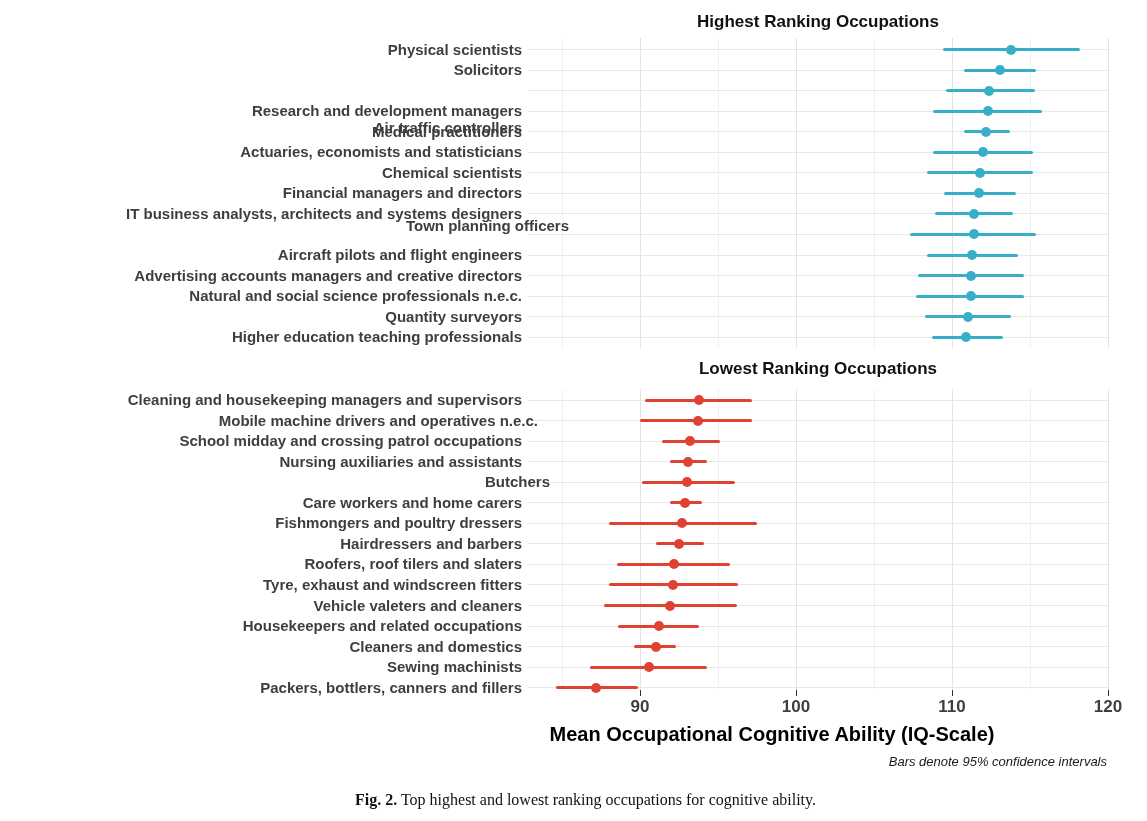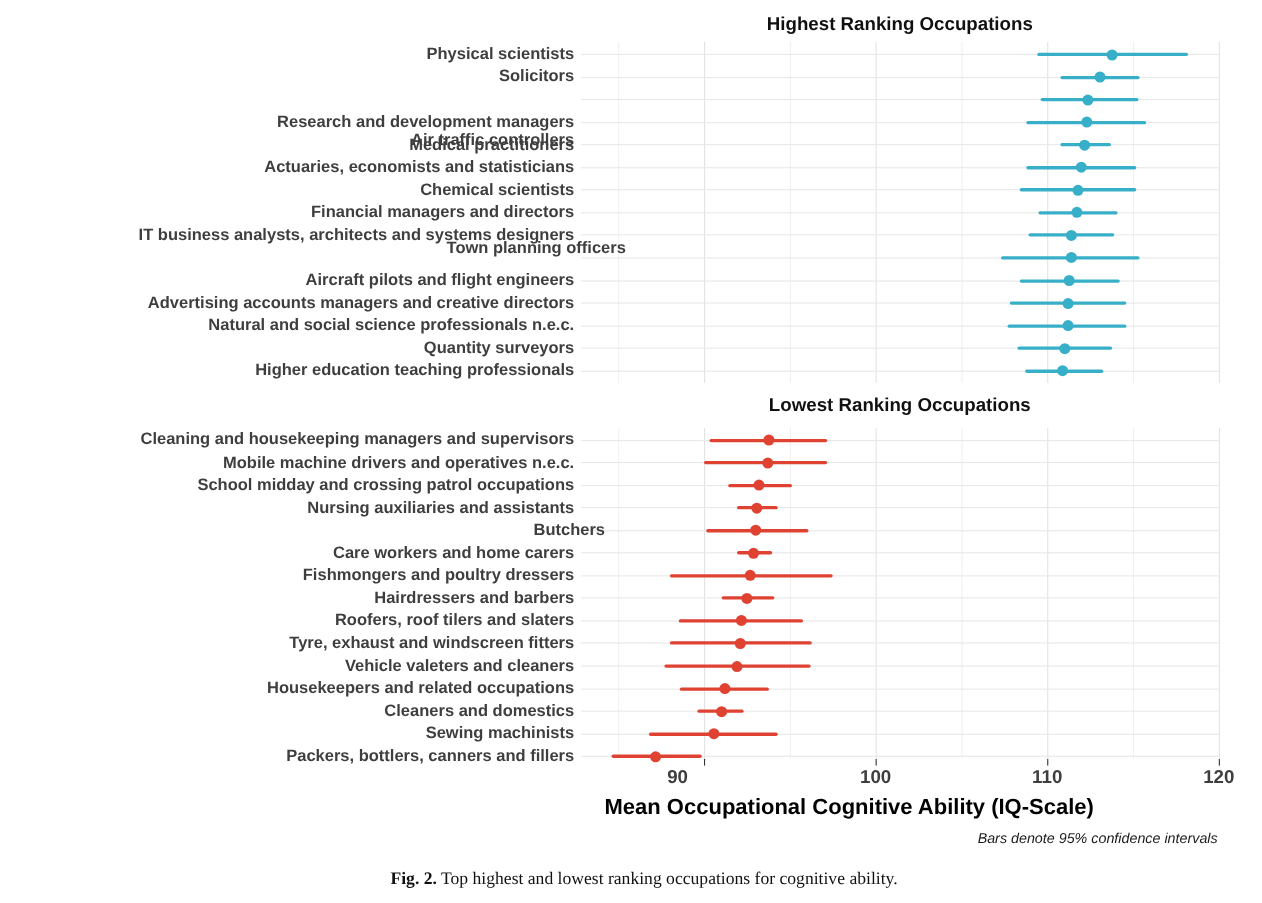--- a/index.html
+++ b/index.html
@@ -138,21 +138,21 @@
       <div class="abs mean-dot" style="left: 965.72px; top: 291.1px; background: rgb(56, 175, 200);"></div>
       <div class="abs row-label" style="left: 0px; width: 522px; top: 306.65px;">Quantity surveyors</div>
       <div class="abs ci-line" style="left: 925.48px; width: 85.8px; top: 315.15px; background: rgb(56, 175, 200);"></div>
       <div class="abs mean-dot" style="left: 962.6px; top: 311.65px; background: rgb(56, 175, 200);"></div>
       <div class="abs row-label" style="left: 0px; width: 522px; top: 327.2px;">Higher education teaching professionals</div>
       <div class="abs ci-line" style="left: 931.72px; width: 71.76px; top: 335.7px; background: rgb(56, 175, 200);"></div>
       <div class="abs mean-dot" style="left: 961.04px; top: 332.2px; background: rgb(56, 175, 200);"></div>
       <div class="abs row-label" style="left: 0px; width: 522px; top: 390px;">Cleaning and housekeeping managers and supervisors</div>
       <div class="abs ci-line" style="left: 644.68px; width: 107.64px; top: 398.5px; background: rgb(224, 66, 50);"></div>
       <div class="abs mean-dot" style="left: 694.28px; top: 395px; background: rgb(224, 66, 50);"></div>
-      <div class="abs row-label" style="left: 0px; width: 522px; top: 410.55px; text-align: right;">Mobile machine drivers and operatives n.e.c.</div>
+      <div class="abs row-label" style="left: 16px; width: 522px; top: 410.55px; text-align: right;">Mobile machine drivers and operatives n.e.c.</div>
       <div class="abs ci-line" style="left: 640px; width: 112.32px; top: 419.05px; background: rgb(224, 66, 50);"></div>
       <div class="abs mean-dot" style="left: 692.72px; top: 415.55px; background: rgb(224, 66, 50);"></div>
       <div class="abs row-label" style="left: 0px; width: 522px; top: 431.1px;">School midday and crossing patrol occupations</div>
       <div class="abs ci-line" style="left: 661.84px; width: 57.72px; top: 439.6px; background: rgb(224, 66, 50);"></div>
       <div class="abs mean-dot" style="left: 684.92px; top: 436.1px; background: rgb(224, 66, 50);"></div>
       <div class="abs row-label" style="left: 0px; width: 522px; top: 451.65px;">Nursing auxiliaries and assistants</div>
       <div class="abs ci-line" style="left: 669.64px; width: 37.44px; top: 460.15px; background: rgb(224, 66, 50);"></div>
       <div class="abs mean-dot" style="left: 683.36px; top: 456.65px; background: rgb(224, 66, 50);"></div>
       <div class="abs row-label" style="left: 0px; width: 522px; top: 472.2px; padding-left: 28px;">Butchers</div>
       <div class="abs ci-line" style="left: 641.56px; width: 93.6px; top: 480.7px; background: rgb(224, 66, 50);"></div>
@@ -181,21 +181,21 @@
       <div class="abs row-label" style="left: 0px; width: 522px; top: 636.6px;">Cleaners and domestics</div>
       <div class="abs ci-line" style="left: 633.76px; width: 42.12px; top: 645.1px; background: rgb(224, 66, 50);"></div>
       <div class="abs mean-dot" style="left: 650.6px; top: 641.6px; background: rgb(224, 66, 50);"></div>
       <div class="abs row-label" style="left: 0px; width: 522px; top: 657.15px;">Sewing machinists</div>
       <div class="abs ci-line" style="left: 590.08px; width: 117px; top: 665.65px; background: rgb(224, 66, 50);"></div>
       <div class="abs mean-dot" style="left: 644.36px; top: 662.15px; background: rgb(224, 66, 50);"></div>
       <div class="abs row-label" style="left: 0px; width: 522px; top: 677.7px;">Packers, bottlers, canners and fillers</div>
       <div class="abs ci-line" style="left: 555.76px; width: 82.68px; top: 686.2px; background: rgb(224, 66, 50);"></div>
       <div class="abs mean-dot" style="left: 591.32px; top: 682.7px; background: rgb(224, 66, 50);"></div>
       <div class="abs tick-mark" style="left: 640px; top: 690px;"></div>
-      <div class="abs tick-label" style="left: 616px; top: 697px;">90</div>
+      <div class="abs tick-label" style="left: 640px; top: 697px;">90</div>
       <div class="abs tick-mark" style="left: 796px; top: 690px;"></div>
       <div class="abs tick-label" style="left: 796px; top: 697px;">100</div>
       <div class="abs tick-mark" style="left: 952px; top: 690px;"></div>
       <div class="abs tick-label" style="left: 952px; top: 697px;">110</div>
       <div class="abs tick-mark" style="left: 1108px; top: 690px;"></div>
       <div class="abs tick-label" style="left: 1108px; top: 697px;">120</div>
     </div>
 
   <div class="abs panel-title" style="left:818px;top:12px;">Highest Ranking Occupations</div>
   <div class="abs panel-title" style="left:818px;top:359px;">Lowest Ranking Occupations</div>

